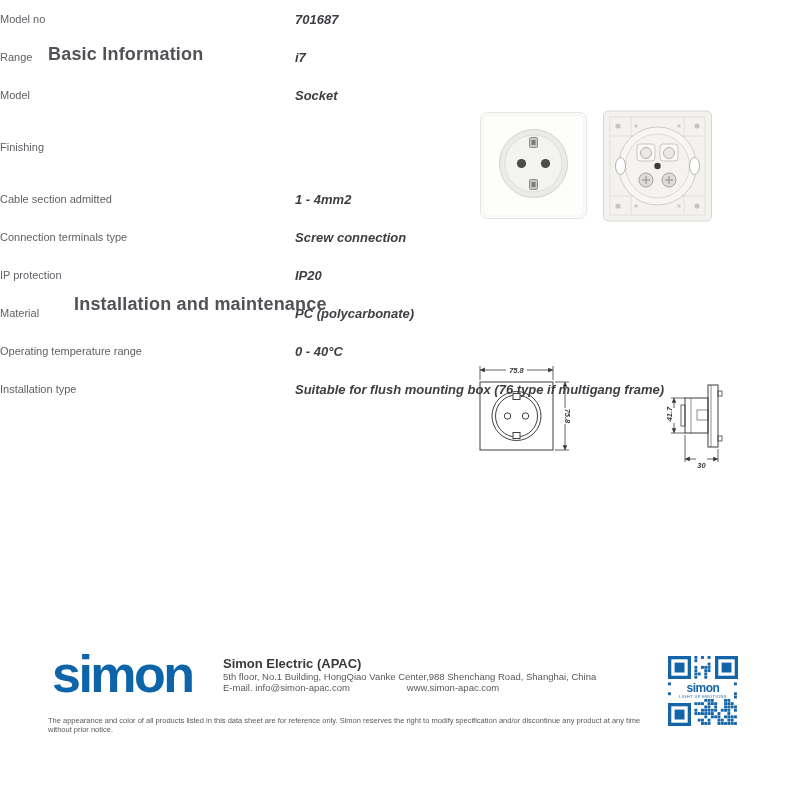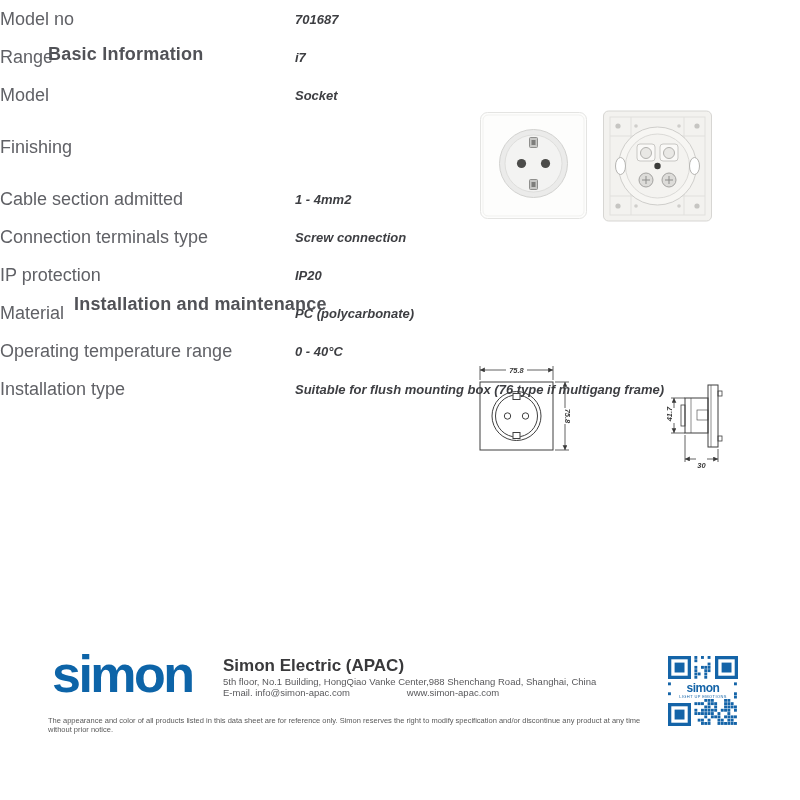--- a/index.html
+++ b/index.html
@@ -8,41 +8,41 @@
 
   .section-title{position:absolute;left:48px;font-size:18px;font-weight:bold;
                  color:#515257;letter-spacing:.2px;}
   #basic-title{top:44px;}
   #install-title{top:294px;margin-left:26px;}
   #basic-rows{top:80px;width:430px;}
   #install-rows{top:341px;width:700px;}
   .row{display:flex;align-items:center;}
   .row.h38{height:38px;}
   .row.h66{height:66px;}
-  .lbl{width:295px;flex:0 0 295px;font-size:18px;color:#606166;}
+  .lbl{width:295px;flex:0 0 295px;font-size:11px;color:#606166;}
   .val{font-size:13px;font-weight:bold;font-style:italic;color:#3d3e42;line-height:35px;}
   .val.wrap{width:150px;}
   .val.nowrap{white-space:nowrap;}
 
   
   .photo{position:absolute;}
   #photo-front{left:479px;top:111px;width:109px;height:109px;}
   #photo-back{left:601px;top:109px;width:113px;height:114px;}
 
   
   #drawing-front{position:absolute;left:468px;top:357px;width:120px;height:100px;}
   #drawing-side{position:absolute;left:645px;top:372px;width:90px;height:100px;}
   .dimtext{font-size:7.5px;font-weight:bold;font-style:italic;fill:#3a3a3a;
            font-family:"Liberation Sans",sans-serif;}
 
   
   #logo{position:absolute;left:52px;top:644px;font-size:52px;font-weight:bold;
         letter-spacing:-2.5px;color:#0d64a8;line-height:60px;}
   #contact{position:absolute;left:223px;top:656px;width:430px;}
-  #company-name{font-size:17px;font-weight:bold;color:#39393b;}
+  #company-name{font-size:13px;font-weight:bold;color:#39393b;}
   #company-address{font-size:9.5px;color:#59595c;}
   .contact-line{font-size:9.5px;color:#59595c;display:flex;}
   #website{margin-left:57px;}
   #disclaimer{position:absolute;left:48px;top:716px;width:600px;font-size:7.5px;color:#5a5a5a;}
 
   #qr{position:absolute;left:666px;top:654px;width:74px;height:74px;}
   #qr svg{position:absolute;left:0;top:0;}
   #qr-band{position:absolute;left:6px;top:28px;width:62px;height:17px;background:#fff;
            display:flex;flex-direction:column;align-items:center;justify-content:center;}
   #qr-label{font-size:12px;font-weight:bold;letter-spacing:-.5px;color:#1464a8;line-height:11px;}

